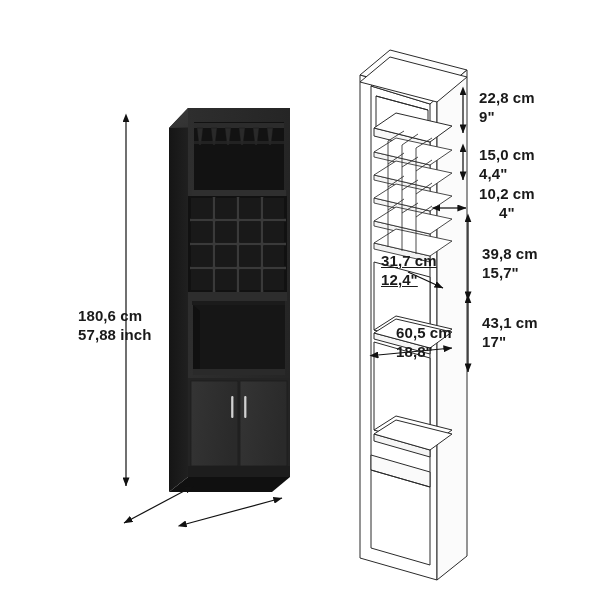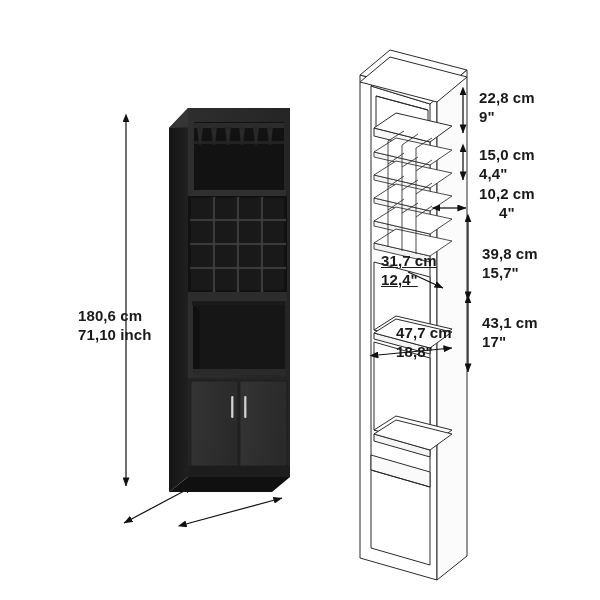--- a/index.html
+++ b/index.html
@@ -232,21 +232,21 @@
       <line x1="468" y1="303" x2="468" y2="372" marker-start="url(#arrT)" marker-end="url(#arrH)"></line>
 
       <line x1="408" y1="272" x2="443" y2="288" marker-end="url(#arrH)"></line>
 
       <line x1="378" y1="355" x2="452" y2="348" marker-start="url(#arrT)" marker-end="url(#arrH)"></line>
     </g>
   </svg>
 
   <div class="dim-label" style="left:78px; top:306px;">
     <span>180,6 cm</span>
-    <span class="l2">71,10 inch</span>
+    <span class="l2">57,88 inch</span>
   </div>
 
 
 
   <div class="dim-label" style="left:479px; top:88px;">
     <span>22,8 cm</span>
     <span class="l2">9"</span>
   </div>
 
   <div class="dim-label" style="left:479px; top:145px;">
@@ -268,17 +268,17 @@
     <span>43,1 cm</span>
     <span class="l2">17"</span>
   </div>
 
   <div class="dim-label" style="left:381px; top:251px;text-decoration:underline;">
     <span>31,7 cm</span>
     <span class="l2">12,4"</span>
   </div>
 
   <div class="dim-label" style="left:396px; top:323px;">
-    <span>47,7 cm</span>
+    <span>60,5 cm</span>
     <span class="l2">18,8"</span>
   </div>
 
 </div>
 
 </body></html>

